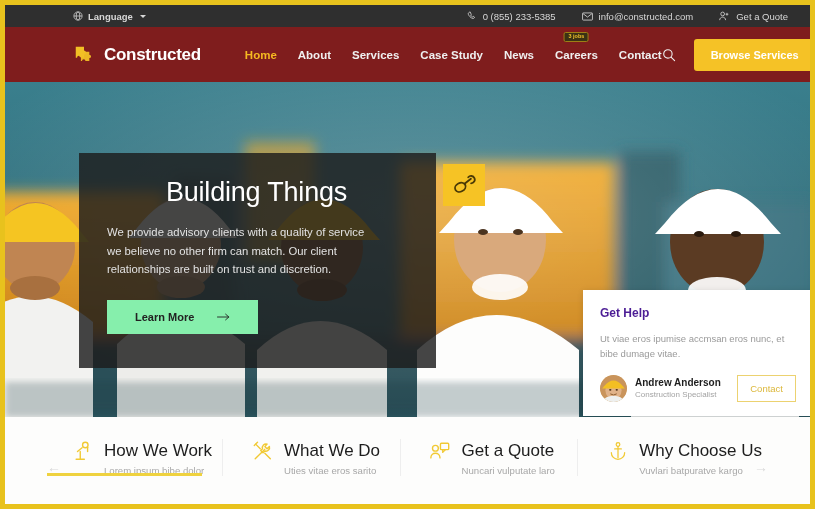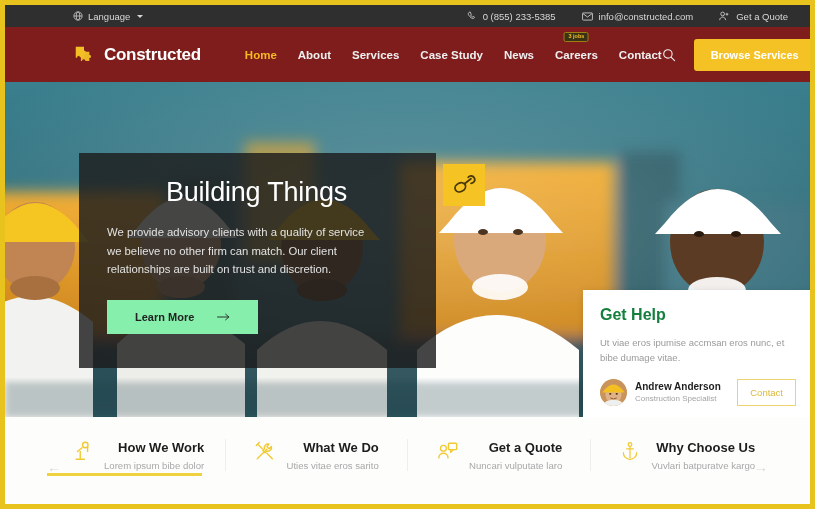--- a/index.html
+++ b/index.html
@@ -21,21 +21,21 @@
   .topbar {
     position: relative;
     height: 22px;
     background: #2f2f2f;
     display: flex;
     align-items: center;
     color: #d7d7d7;
     font-size: 9.5px;
     padding: 0 22px 0 68px;
   }
-  .topbar .tb-left { display: flex; align-items: center; gap: 5px; cursor: pointer; }
+  .topbar .tb-left { display: flex; align-items: center; gap: 5px; cursor: pointer; font-weight: bold; }
   .topbar .tb-right { margin-left: auto; display: flex; align-items: center; gap: 26px; }
   .tb-item { display: flex; align-items: center; gap: 6px; cursor: pointer; white-space: nowrap; }
   .tb-item svg, .tb-left svg { display: block; }
   .caret-down {
     width: 0; height: 0;
     border-left: 3px solid transparent;
     border-right: 3px solid transparent;
     border-top: 3.5px solid #d7d7d7;
     margin-left: 2px;
   }
@@ -149,21 +149,21 @@
 
   
   .help-card {
     position: absolute;
     left: 578px; top: 285px;
     width: 230px;
     background: #ffffff;
     padding: 16px 17px 14px 17px;
     box-shadow: 0 1px 6px rgba(0,0,0,0.12);
   }
-  .help-title { font-size: 16px; font-weight: bold; color: #15803d; margin-bottom: 11px; }
+  .help-title { font-size: 12px; font-weight: bold; color: #4c1d95; margin-bottom: 11px; }
   .help-desc { font-size: 9.5px; line-height: 1.58; color: #9a9a9a; margin-bottom: 14px; }
   .help-person { display: flex; align-items: center; gap: 8px; }
   .avatar {
     width: 27px; height: 27px; border-radius: 50%;
     overflow: hidden; flex: none; position: relative;
     background: #d8b27a;
   }
   .person-info { flex: 1; min-width: 0; }
   .person-name { font-size: 10px; font-weight: bold; color: #1e1e1e; line-height: 1.25; }
   .person-role { font-size: 8px; color: #a3a3a3; line-height: 1.3; }
@@ -194,21 +194,21 @@
     align-items: flex-start;
     gap: 10px;
     padding: 0 10px 0 28px;
     border-left: 1px solid #eeeeee;
     position: relative;
     cursor: pointer;
   }
   .feat:first-child { border-left: none; }
   .feat-ico { flex: none; width: 23px; height: 23px; display:flex; align-items:center; justify-content:center; }
   .feat-txt { padding-top: 1px; }
-  .feat-title { font-size: 13px; font-weight: bold; color: #1d1d1d; line-height: 1.3; white-space: nowrap; text-align: right; }
+  .feat-title { font-size: 17px; font-weight: normal; color: #1d1d1d; line-height: 1.3; white-space: nowrap; }
   .feat-sub { font-size: 9.6px; color: #a8a8a8; margin-top: 3px; white-space: nowrap; }
   .feat-underline {
     position: absolute;
     left: 42px; top: 56px;
     width: 155px; height: 3px;
     background: #efd23f;
   }
   .nav-arrow {
     position: absolute;
     top: 42px;

